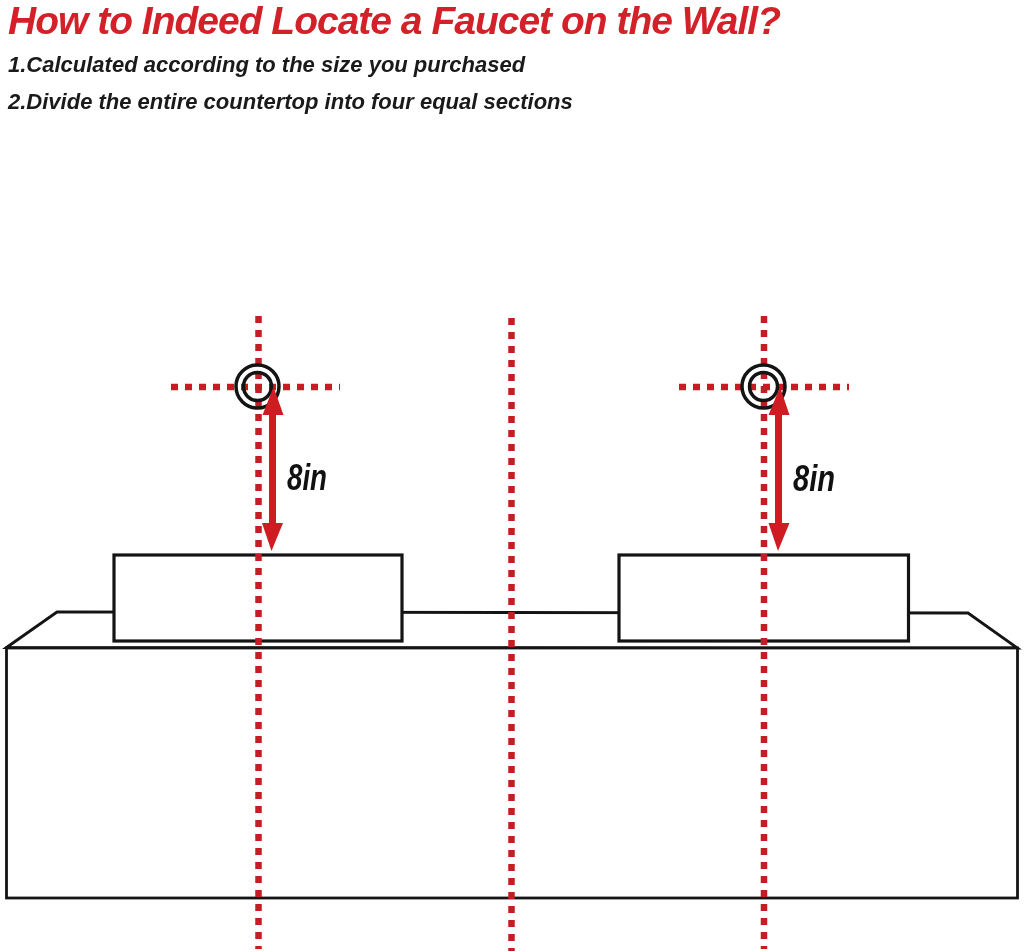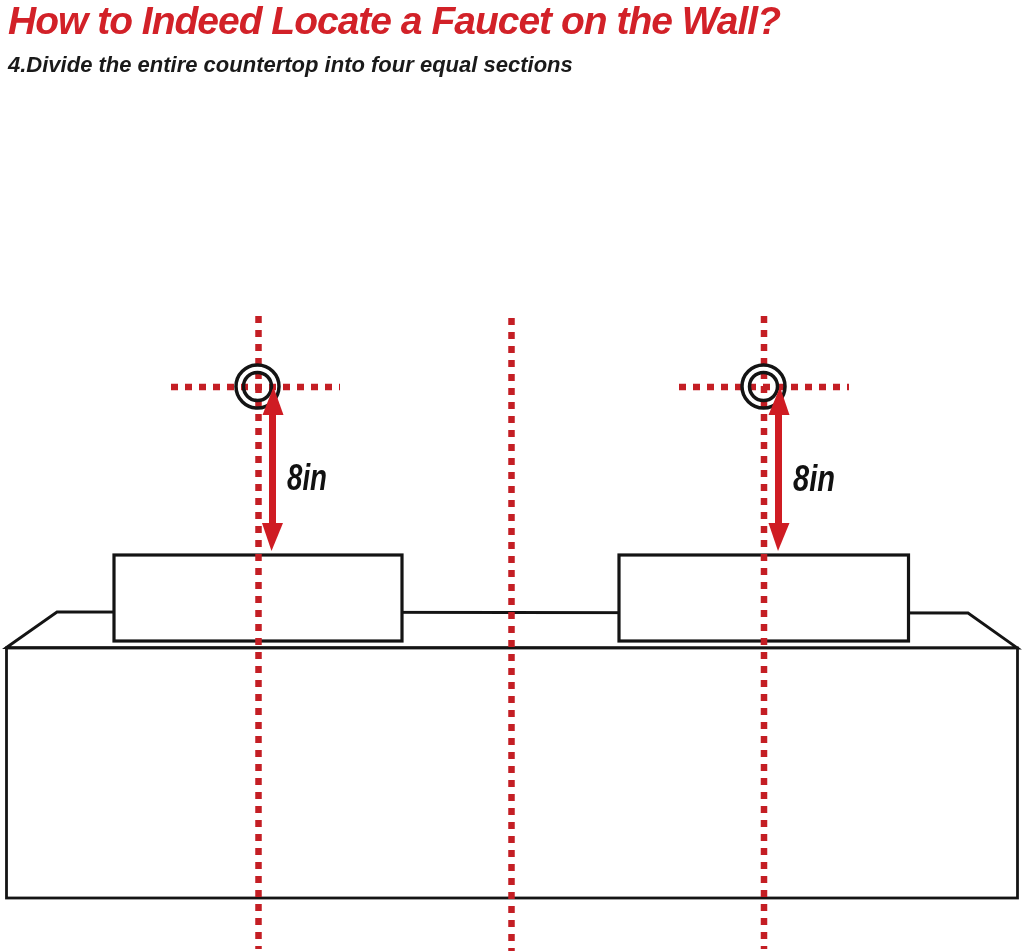--- a/index.html
+++ b/index.html
@@ -137,16 +137,17 @@
       <polygon class="arrow-head" points="778,551 768.5,523 789.5,523"></polygon>
     </g>
 
     <text class="dim-label" x="287" y="490" textLength="40" lengthAdjust="spacingAndGlyphs">8in</text>
     <text class="dim-label" x="793" y="491" textLength="42" lengthAdjust="spacingAndGlyphs">8in</text>
   </svg>
 
   <h1 class="page-title">How to Indeed Locate a Faucet on the Wall?</h1>
 
   <div class="instructions">
-    <div class="instruction-line">4.Divide the entire countertop into four equal sections</div>
+    <div class="instruction-line">1.Calculated according to the size you purchased</div>
+    <div class="instruction-line">2.Divide the entire countertop into four equal sections</div>
   </div>
 
 </div>
 
 </body></html>

